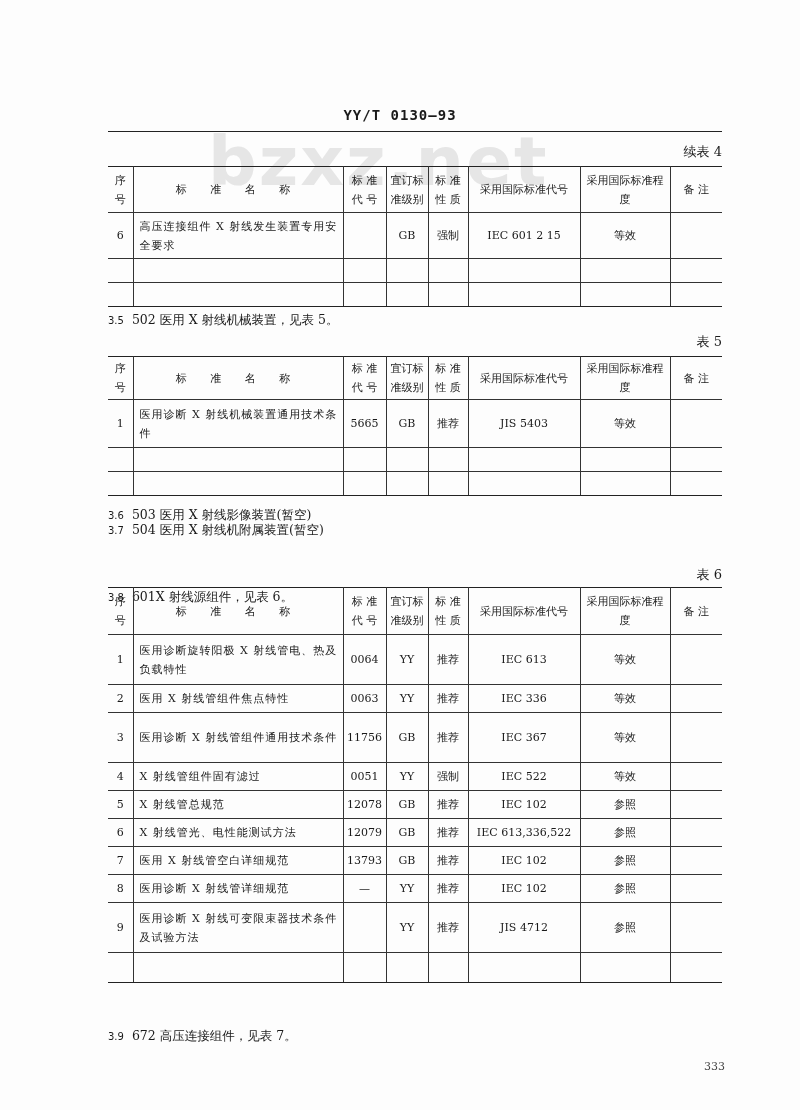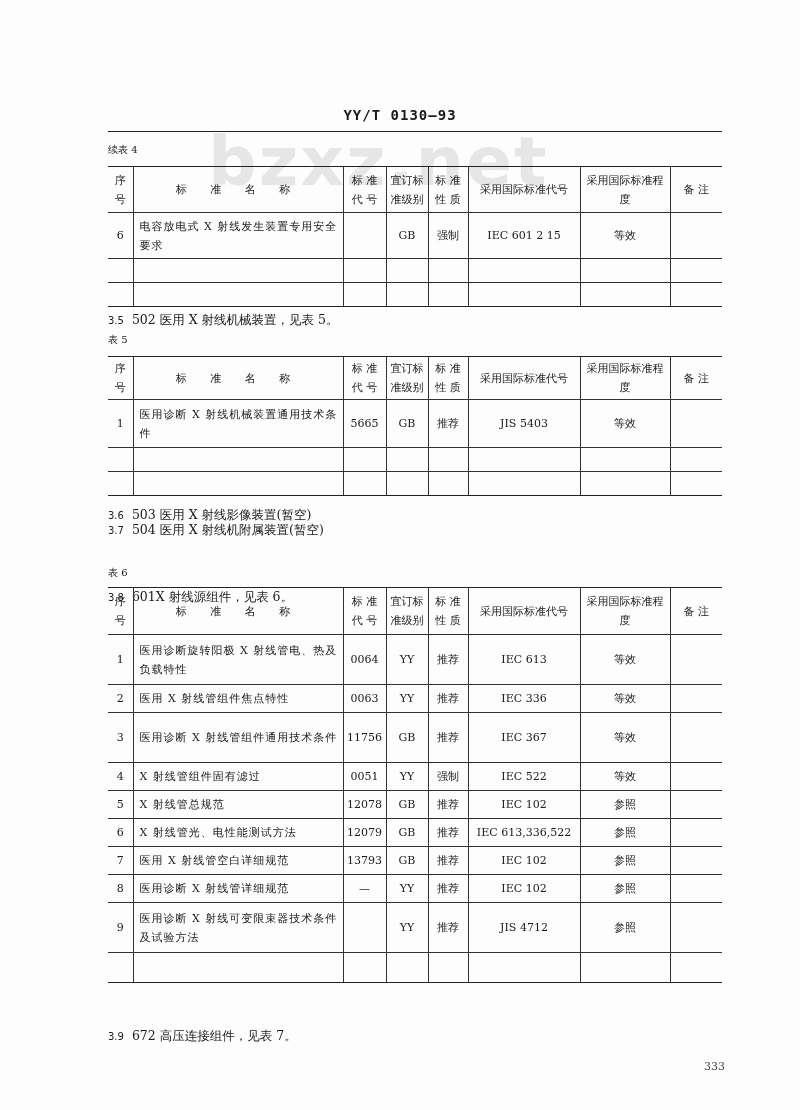--- a/index.html
+++ b/index.html
@@ -10,21 +10,21 @@
   .watermark {
     position: absolute; left: 208px; top: 128px; font-family: "DejaVu Sans", sans-serif;
     font-weight: bold; font-size: 68px; color: #e6e6e6; letter-spacing: 2px; z-index: 0;
     line-height: 1;
   }
   .header-code {
     position: absolute; top: 107px; left: 0; width: 800px; text-align: center;
     font-family: "DejaVu Sans Mono", monospace; font-size: 14px; font-weight: bold; letter-spacing: 1px; z-index: 1;
   }
   .header-rule { position: absolute; left: 108px; top: 131px; width: 614px; height: 0; border-top: 1.5px solid #222; z-index: 1; }
-  .caption { position: absolute; left: 108px; width: 614px; text-align: left; font-size: 10px; z-index: 1; }
+  .caption { position: absolute; left: 108px; width: 614px; text-align: right; font-size: 13px; z-index: 1; }
   .para { position: absolute; left: 108px; font-size: 12.5px; z-index: 1; }
   .para .num { font-family: "DejaVu Sans", sans-serif; font-size: 10px; margin-right: 8px; }
   table.std {
     position: absolute; left: 108px; width: 614px; border-collapse: collapse; z-index: 1;
     font-size: 11px; table-layout: fixed;
   }
   table.std td, table.std th {
     border: 1px solid #333; text-align: center; vertical-align: middle; padding: 2px 3px;
     font-weight: normal; line-height: 19px;
   }
@@ -63,21 +63,21 @@
       <th>宜订标准级别</th>
       <th>标 准 性 质</th>
       <th>采用国际标准代号</th>
       <th>采用国际标准程度</th>
       <th>备  注</th>
     </tr>
   </thead>
   <tbody>
     <tr style="height:46px;">
       <td>6</td>
-      <td class="name">电容放电式 X 射线发生装置专用安全要求</td>
+      <td class="name">高压连接组件 X 射线发生装置专用安全要求</td>
       <td></td>
       <td>GB</td>
       <td>强制</td>
       <td>IEC 601 2 15</td>
       <td>等效</td>
       <td></td>
     </tr>
     <tr style="height:24px;">
         <td></td>
         <td></td>

